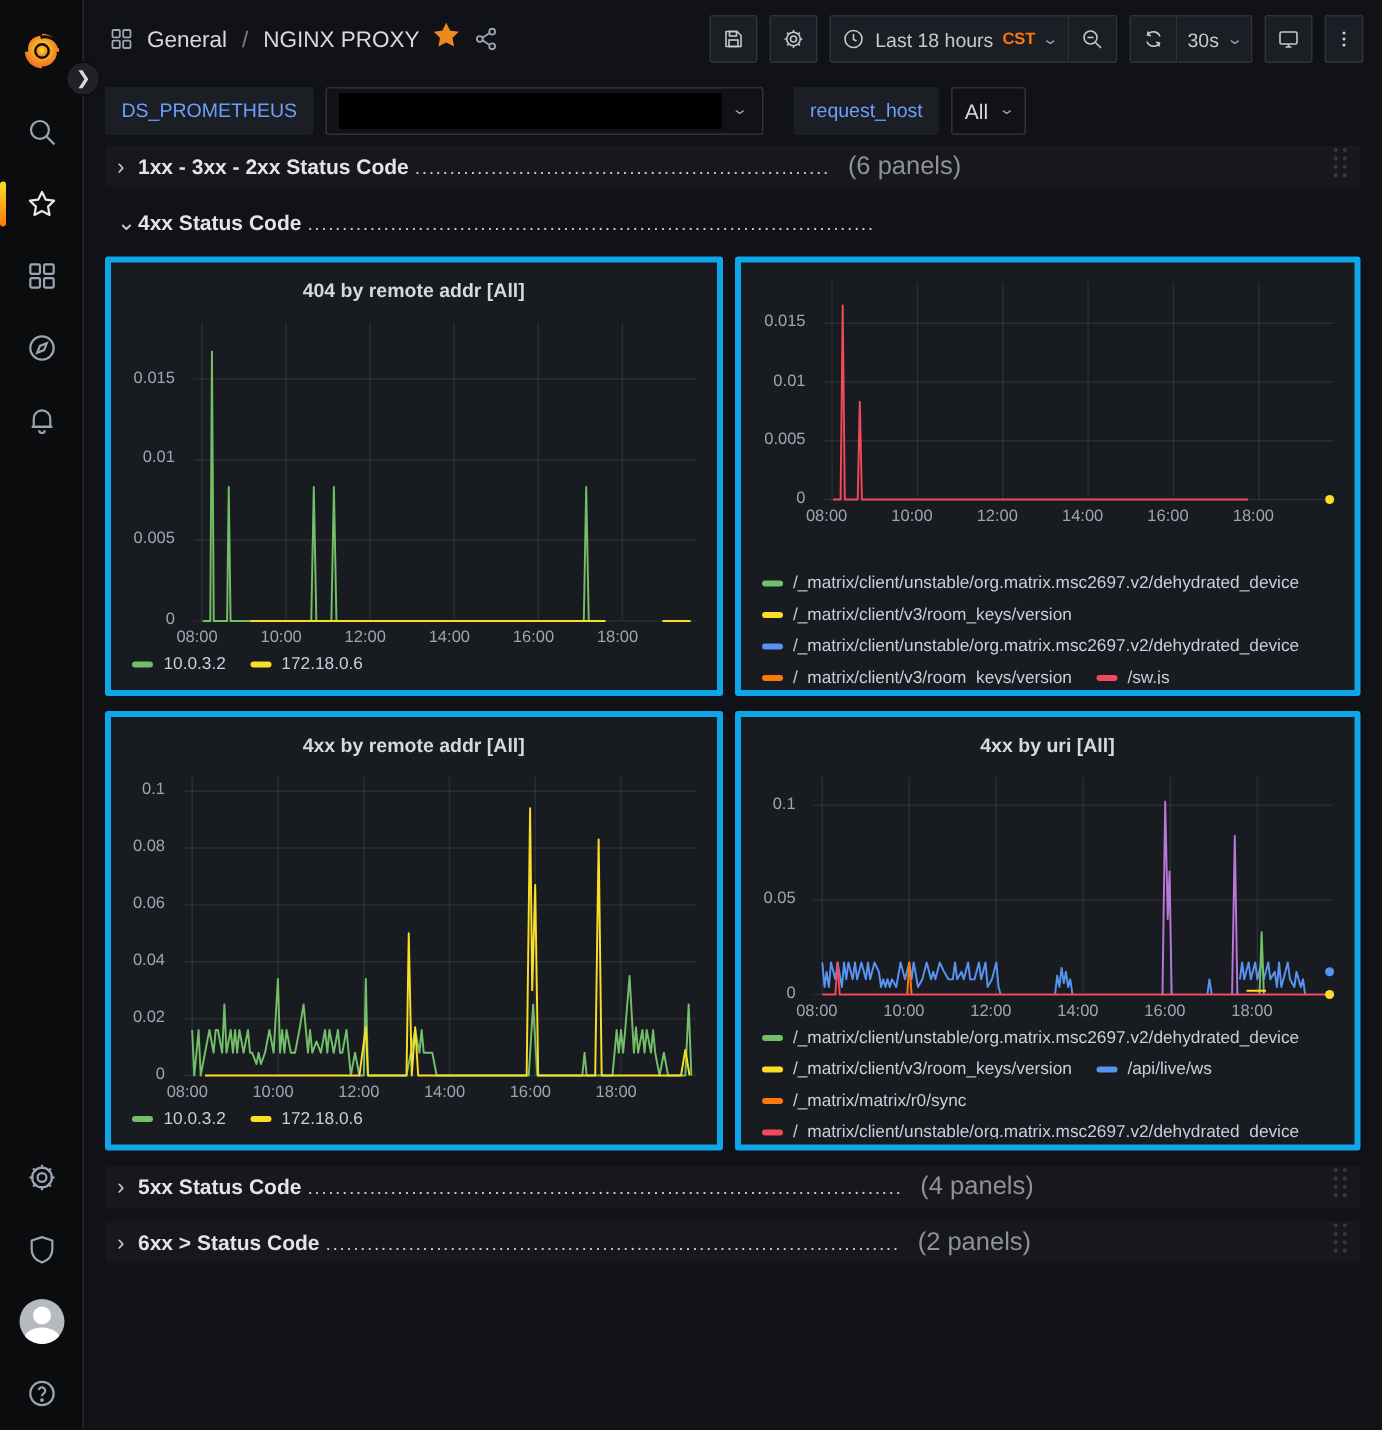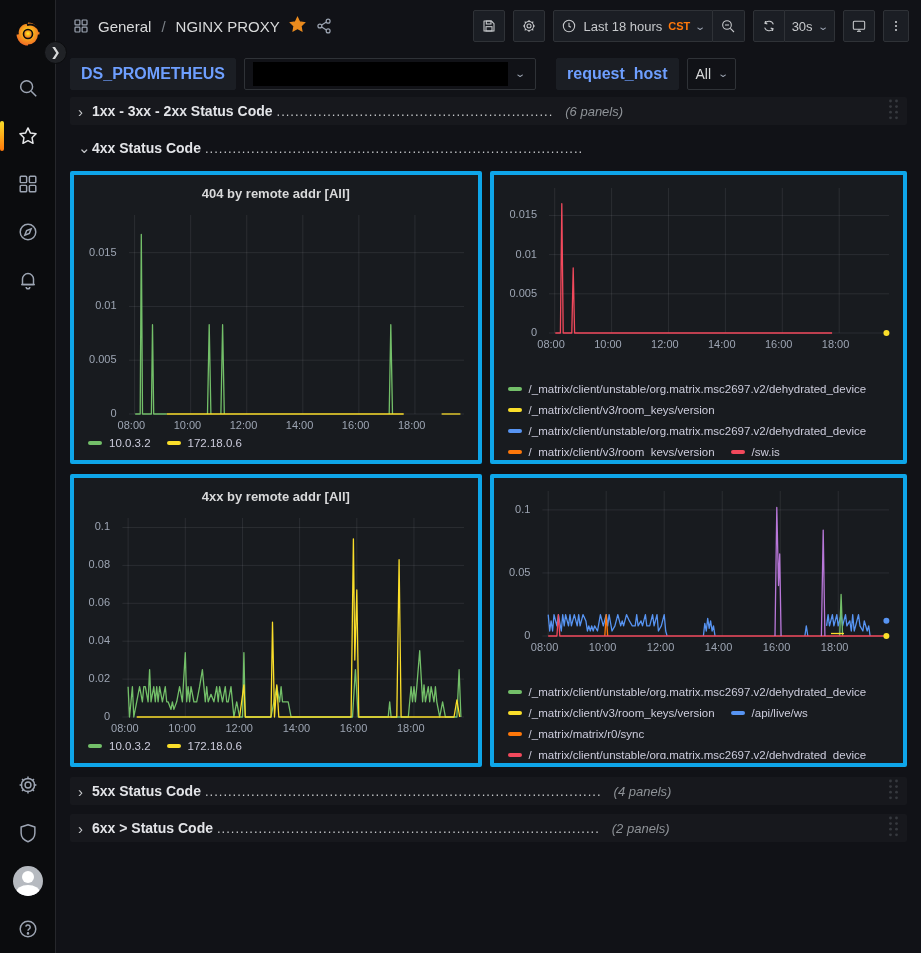--- a/index.html
+++ b/index.html
@@ -40,35 +40,35 @@
     color:#c7c9cc; font-size:13px; cursor:pointer; }
   .tb-group .tb-btn + .tb-btn { border-left:none; border-radius:0 2px 2px 0; }
   .tb-group .tb-btn:first-child { border-radius:2px 0 0 2px; }
   .tb-btn svg { width:16px; height:16px; stroke:#c7c9cc; fill:none; stroke-width:1.6; }
   .tz { color:#ff780a; font-size:11px; font-weight:700; }
   .chev { font-size:10px; color:#9da5b3; transform:scaleX(1.4); }
 
   
   .submenu { height:43px; flex:none; display:flex; align-items:center; gap:8px; padding:0 14px; }
   .var-label { height:32px; display:flex; align-items:center; padding:0 10px; background:#1b1e24;
-    border:1px solid #1b1e24; border-radius:2px; color:#6e9fff; font-size:16px; font-weight:700; }
+    border:1px solid #1b1e24; border-radius:2px; color:#6e9fff; font-size:13px; font-weight:400; }
   .var-select { height:32px; display:flex; align-items:center; gap:8px; padding:0 8px;
     border:1px solid #2f3237; border-radius:2px; background:#111217; cursor:pointer; }
   .redacted { width:255px; height:24px; background:#000; }
   .var-all { color:#d8d9da; font-size:14px; }
 
   
   #dashboard { flex:1; overflow:hidden; padding:2px 14px 0; }
   .dash-row { height:28px; display:flex; align-items:center; padding:0 8px; margin-bottom:9px;
     border-radius:2px; cursor:pointer; white-space:nowrap; overflow:hidden; }
   .dash-row.collapsed { background:#17181d; }
   .row-chev { color:#c7c9cc; font-size:15px; width:14px; flex:none; }
   .row-title { font-size:14px; font-weight:700; color:#e3e4e8; margin-right:4px; }
   .row-dots { color:#c7c9cc; font-size:13px; letter-spacing:1px; overflow:hidden; }
-  .row-count { font-size:13px; font-style:italic; color:#8e9297; margin-left:12px; }
+  .row-count { font-size:17px; color:#8e9297; margin-left:12px; }
   .row-sp { flex:1; }
   .drag-handle { flex:none; opacity:.7; cursor:grab; }
 
   .panel-grid { display:grid; grid-template-columns:1fr 1.014fr; gap:10px 8px; margin:2px 0 10px; }
   .panel { height:293px; background:#181b1f; border:4px solid #0ea5e9; border-radius:2px;
     display:flex; flex-direction:column; padding:5px 10px 4px; overflow:hidden; }
   .panel-title { flex:none; height:27px; line-height:27px; text-align:center; font-size:13px;
     font-weight:600; color:#d8d9da; cursor:pointer; }
   .chart { flex:1 1 auto; min-height:0; position:relative; }
   .chart svg { position:absolute; inset:0; }
@@ -423,20 +423,21 @@
                 <span class="legend-chip" style="background: rgb(115, 191, 105);"></span>
                 <span class="legend-label">10.0.3.2</span>
               </span>
               <span class="legend-item">
                 <span class="legend-chip" style="background: rgb(250, 222, 42);"></span>
                 <span class="legend-label">172.18.0.6</span>
               </span>
             </div>
           </section>
           <section class="panel">
+            <div class="panel-title">4xx by uri [All]</div>
             <div class="chart">
               <div class="tick-label" style="right: 362.6px; top: 146px; left: auto;">0</div>
               <div class="tick-label" style="right: 362.6px; top: 82.9565px; left: auto;">0.05</div>
               <div class="tick-label" style="right: 362.6px; top: 19.913px; left: auto;">0.1</div>
               <div class="tick-label" style="left: 27.2008px; top: 158px;">08:00</div>
               <div class="tick-label" style="left: 85.2092px; top: 158px;">10:00</div>
               <div class="tick-label" style="left: 143.218px; top: 158px;">12:00</div>
               <div class="tick-label" style="left: 201.226px; top: 158px;">14:00</div>
               <div class="tick-label" style="left: 259.234px; top: 158px;">16:00</div>
               <div class="tick-label" style="left: 317.243px; top: 158px;">18:00</div>

